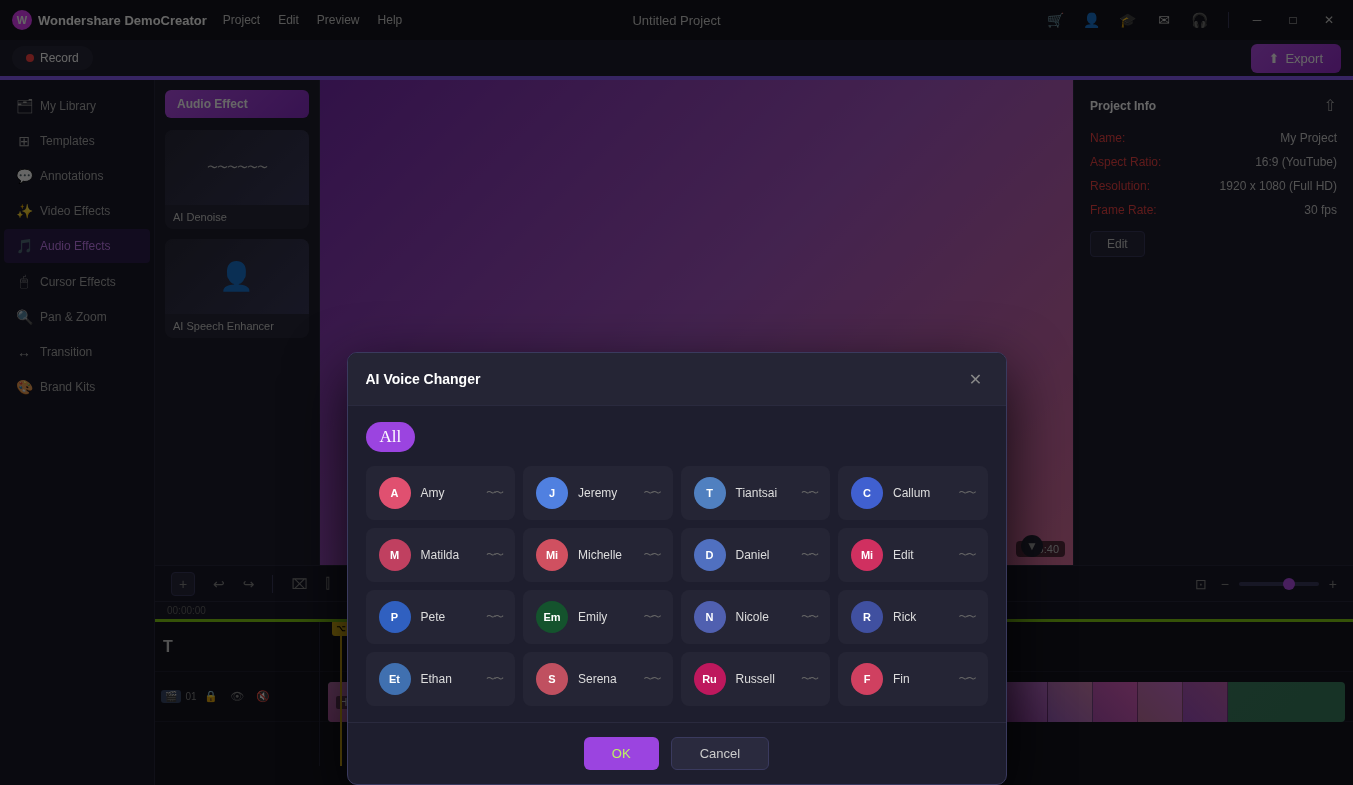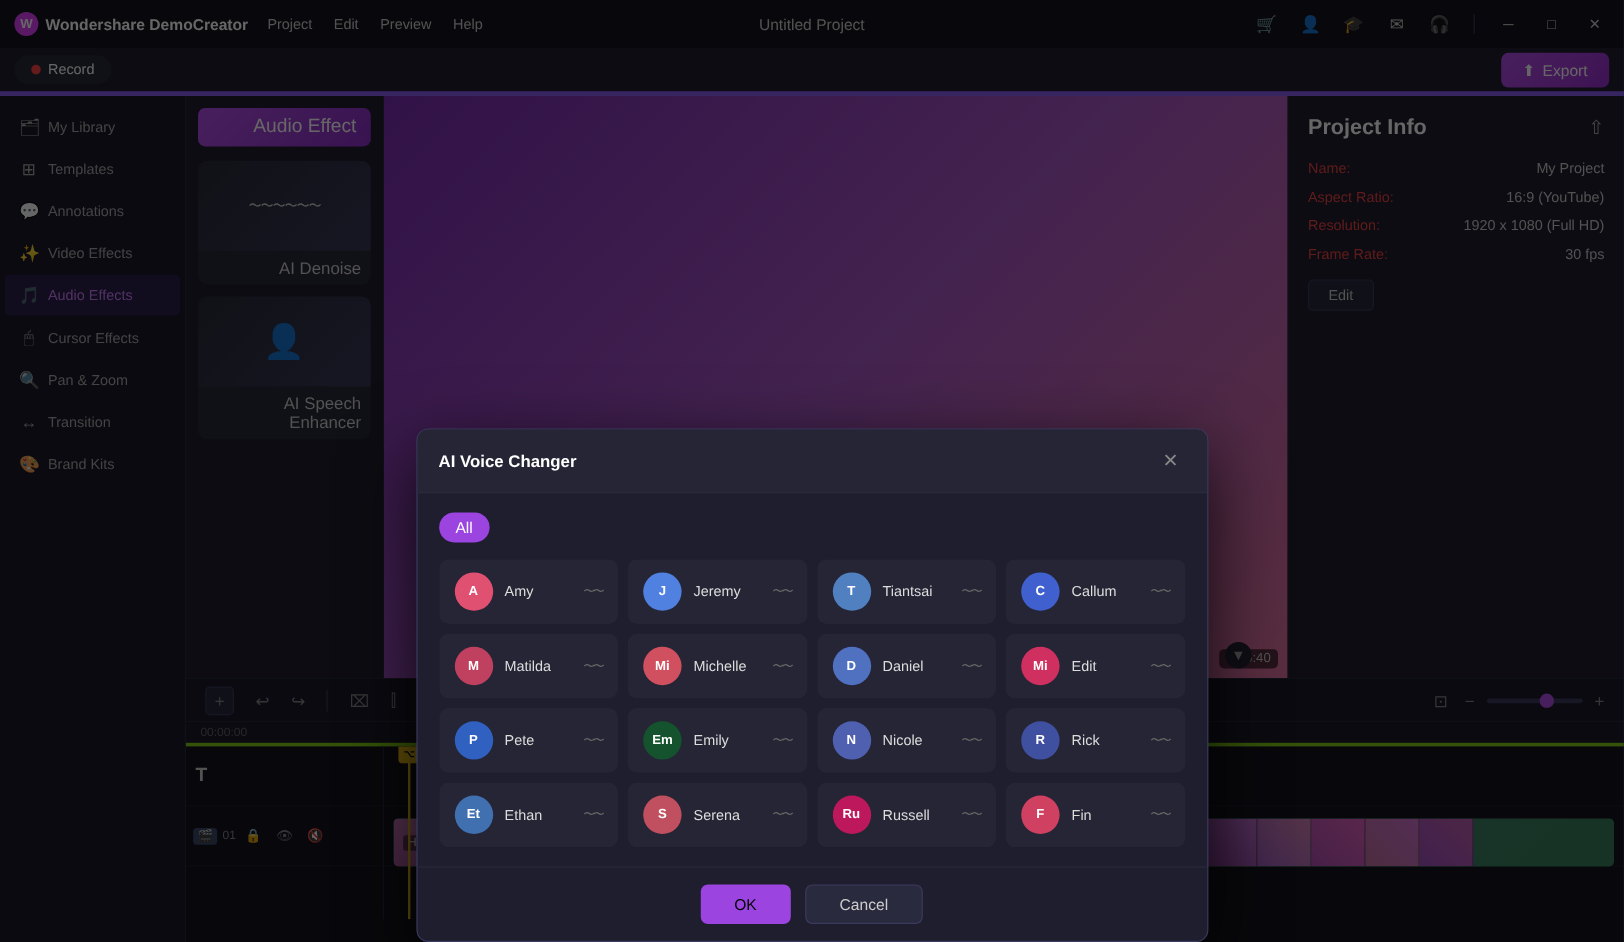--- a/index.html
+++ b/index.html
@@ -175,25 +175,25 @@
       width: 165px;
       background: #1e1e2e;
       border-right: 1px solid #2a2a3e;
       padding: 10px;
       flex-shrink: 0;
     }
     .panel-tab {
       background: linear-gradient(135deg, #b44fe8, #8b30c8);
       border-radius: 6px;
       padding: 7px 12px;
-      font-size: 16px;
+      font-size: 12px;
       color: #fff;
-      font-weight: 400;
+      font-weight: 700;
       margin-bottom: 12px;
-      text-align: right;
+      text-align: left;
     }
     .effect-card {
       background: #2a2a3a;
       border-radius: 8px;
       margin-bottom: 10px;
       overflow: hidden;
       cursor: pointer;
     }
     .effect-thumb {
       height: 75px;
@@ -204,23 +204,23 @@
       font-size: 20px;
       color: #888;
     }
     .effect-wave {
       font-size: 11px;
       color: #ccc;
       letter-spacing: -1px;
     }
     .effect-label {
       padding: 6px 8px;
-      font-size: 14px;
-      color: #ccc;
-      text-align: right;
+      font-size: 11px;
+      color: #ccc;
+      text-align: left;
     }
 
     
     .preview-area {
       flex: 1;
       background: #252535;
       position: relative;
       overflow: hidden;
     }
     .preview-bg {
@@ -238,21 +238,21 @@
       padding: 16px;
       flex-shrink: 0;
     }
     .project-info-header {
       display: flex;
       align-items: center;
       justify-content: space-between;
       margin-bottom: 16px;
     }
     .project-info-title {
-      font-size: 18px;
+      font-size: 12px;
       font-weight: 600;
       color: #fff;
     }
     .info-row {
       display: flex;
       justify-content: space-between;
       margin-bottom: 10px;
       font-size: 12px;
     }
     .info-label { color: #ef4444; }
@@ -446,23 +446,24 @@
     .filter-row {
       display: flex;
       gap: 8px;
       margin-bottom: 14px;
     }
     .filter-btn {
       background: #9b44e0;
       border: none;
       border-radius: 16px;
       padding: 5px 14px;
-      font-size: 13px;
+      font-size: 17px;
       color: #fff;
       cursor: pointer;
+      font-family: Liberation Serif, serif;
     }
     .voice-grid {
       display: grid;
       grid-template-columns: repeat(4, 1fr);
       gap: 8px;
       max-height: 320px;
       overflow-y: auto;
     }
     .voice-card {
       background: #252535;
@@ -501,21 +502,21 @@
       justify-content: center;
       gap: 12px;
       padding: 14px 18px;
       border-top: 1px solid #2a2a3e;
     }
     .btn-ok {
       background: #9b44e0;
       border: none;
       border-radius: 6px;
       padding: 8px 28px;
-      color: #000000;
+      color: #bef264;
       font-size: 13px;
       cursor: pointer;
       font-weight: 500;
     }
     .btn-cancel {
       background: #2a2a3e;
       border: 1px solid #3a3a5e;
       border-radius: 6px;
       padding: 8px 28px;
       color: #ccc;

